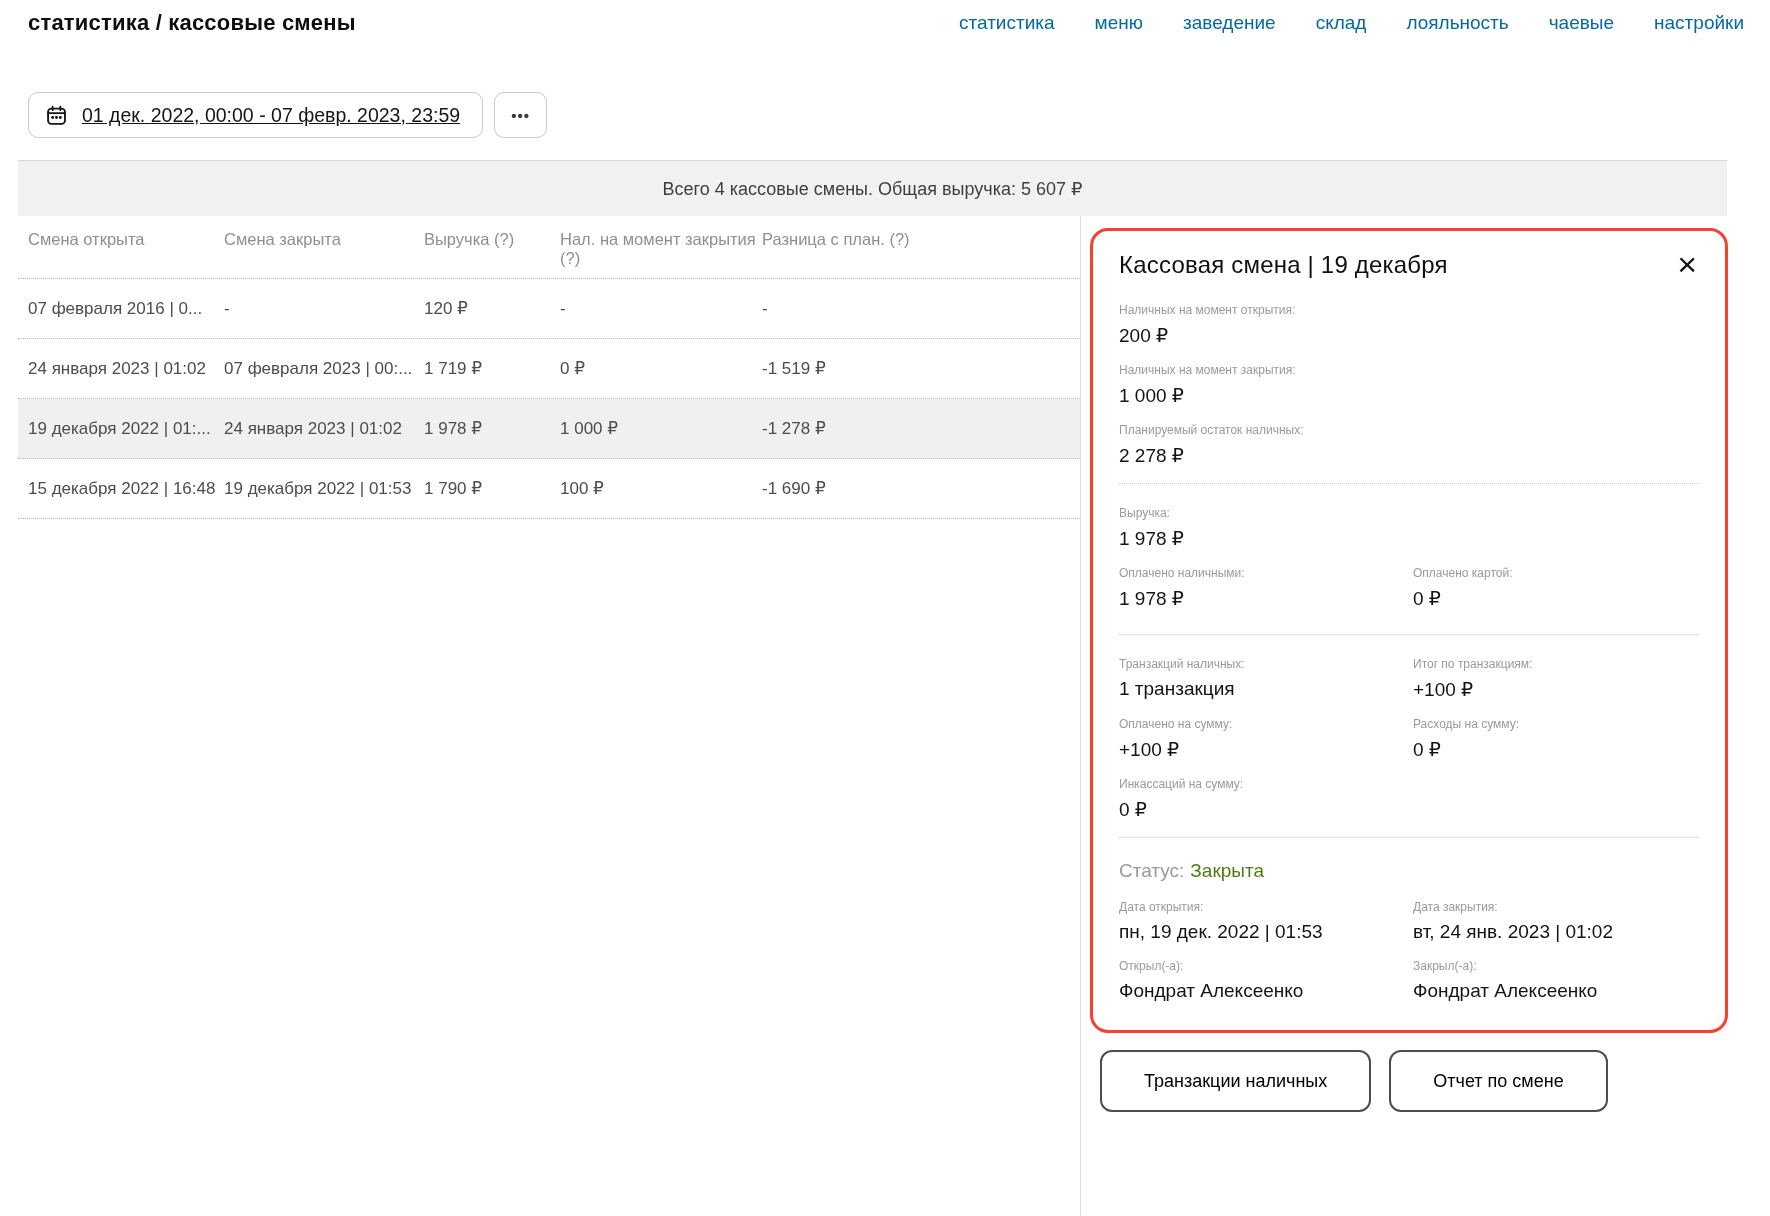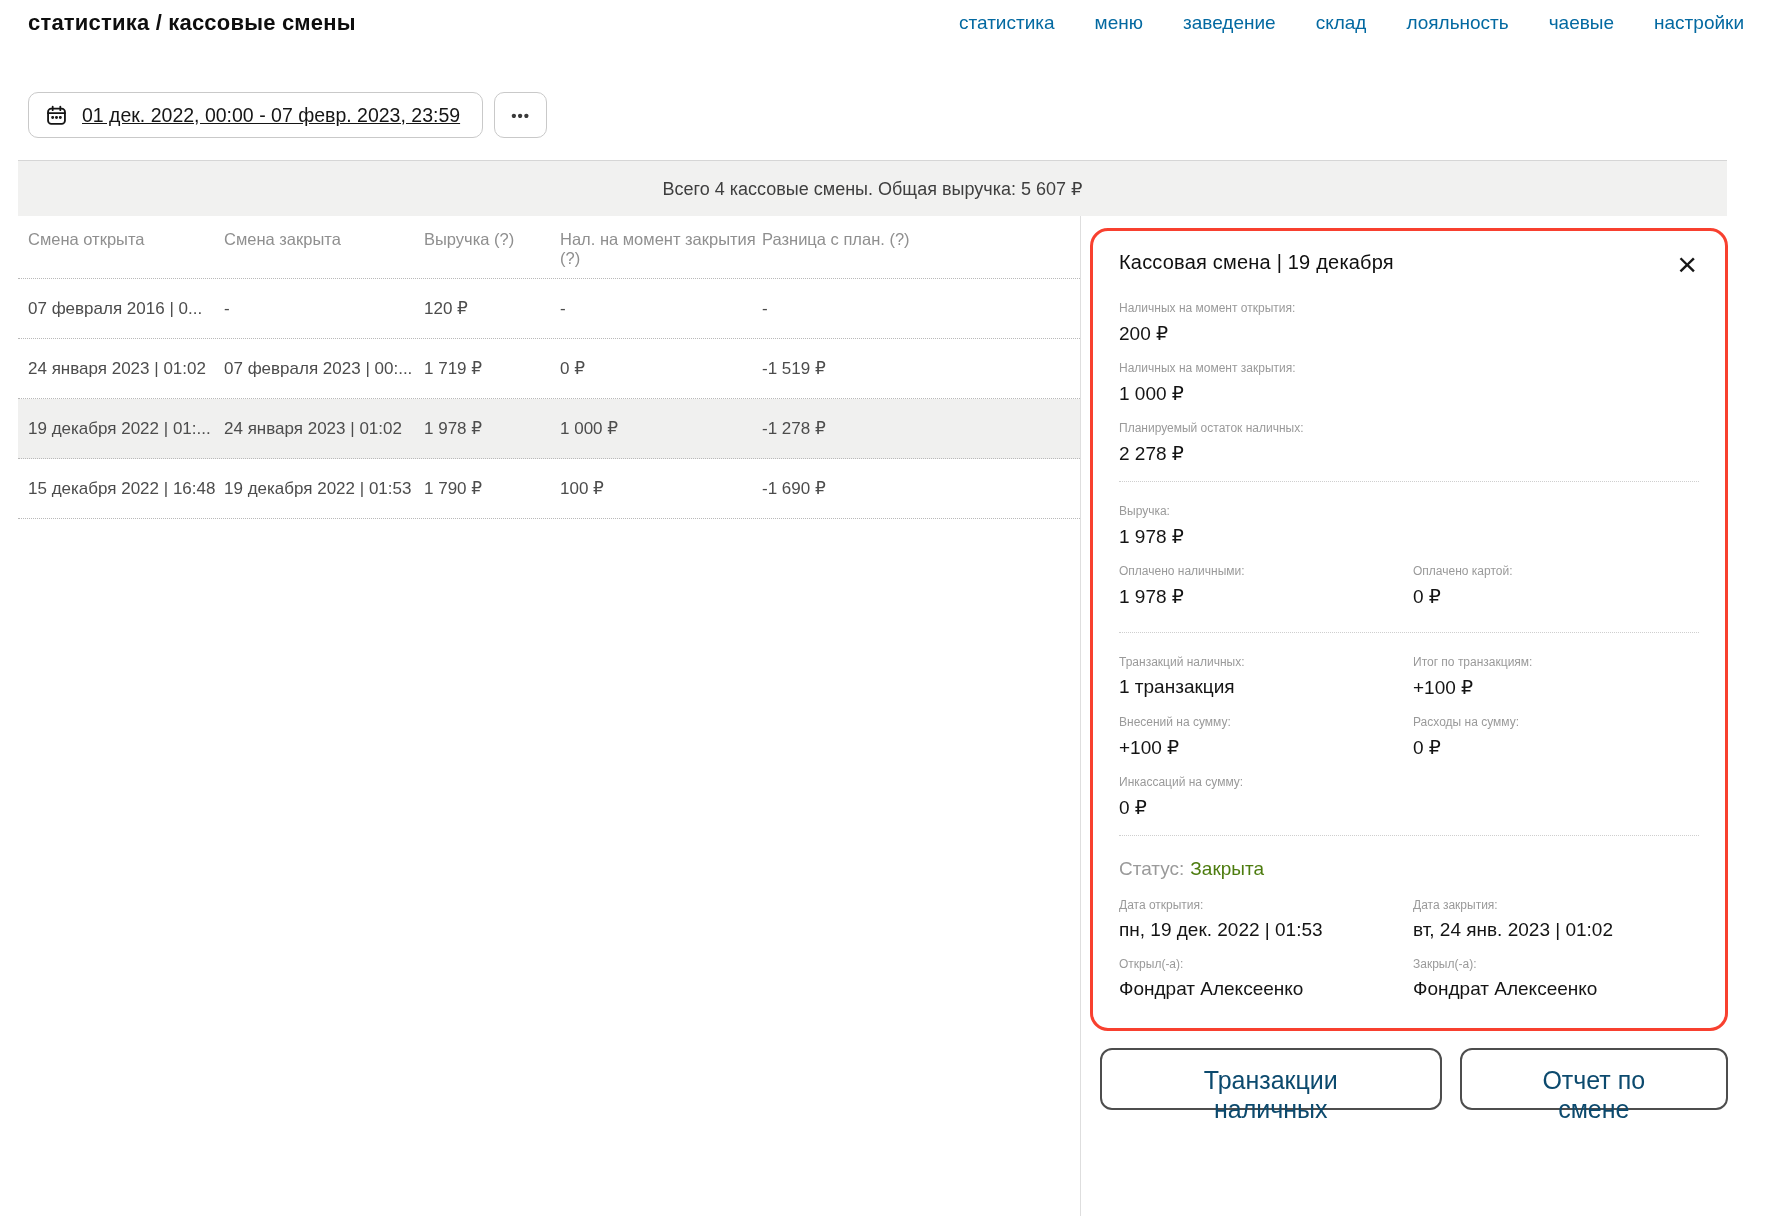--- a/index.html
+++ b/index.html
@@ -31,33 +31,33 @@
   .thead { display:flex; align-items:flex-start; padding:14px 0 10px 10px; border-bottom:1px dotted #b9b9b9; color:#8f8f8f; font-size:16.5px; }
   .trow  { display:flex; align-items:center; height:60px; padding-left:10px; border-bottom:1px dotted #b9b9b9; color:#4c4c4c; cursor:pointer; }
   .trow.selected { background:#f0f0ef; }
   .c1 { width:196px; } .c2 { width:200px; } .c3 { width:136px; } .c4 { width:202px; } .c5 { flex:1; }
   .td { white-space:nowrap; overflow:hidden; }
 
   
   .panel-wrap { position:absolute; top:228px; left:1090px; width:638px; }
   .card { border:3.5px solid #f8402f; border-radius:18px; background:#fff; padding:20px 26px 26px; }
   .card-head { display:flex; justify-content:space-between; align-items:flex-start; margin-bottom:24px; }
-  .card-title { font-size:20px; color:#101010; font-weight:500; letter-spacing:.2px; }
+  .card-title { font-size:24px; color:#101010; font-weight:500; letter-spacing:.2px; }
   .close { font-size:34px; line-height:26px; color:#161616; background:none; border:none; cursor:pointer; padding:0 2px; }
   .f { margin-bottom:16px; }
   .lbl { font-size:12px; color:#9a9a9a; margin-bottom:7px; }
   .val { font-size:19px; color:#141414; }
   .cols { display:flex; } .col-l { width:294px; } .col-r { flex:1; }
   .divider { border-top:1.5px dotted #cfcfcf; margin:8px 0 22px; }
   .status-line { font-size:19px; color:#9a9a9a; margin-bottom:18px; }
   .status-line b { color:#4d7c0f; font-weight:400; margin-left:6px; }
 
   .actions { display:flex; gap:18px; margin-top:17px; margin-left:10px; }
   .action-btn { height:62px; background:#fff; border:2px solid #4d4d4d; border-radius:12px;
-                font-size:25px; color:#0c4a6e; padding:16px 42px; cursor:pointer;
+                font-size:18px; color:#000000; padding:2px 42px; cursor:pointer;
                 font-family:"Liberation Sans","DejaVu Sans",sans-serif; }
 </style>
 </head>
 <body>
 
 <div class="topbar">
   <div class="crumb">статистика / кассовые смены</div>
   <nav class="nav">
     <a>статистика</a>
     <a>меню</a>
@@ -181,21 +181,21 @@
         <div class="lbl">Транзакций наличных:</div>
         <div class="val">1 транзакция</div>
       </div>
       <div class="col-r f">
         <div class="lbl">Итог по транзакциям:</div>
         <div class="val">+100 ₽</div>
       </div>
     </div>
     <div class="cols">
       <div class="col-l f">
-        <div class="lbl">Внесений на сумму:</div>
+        <div class="lbl">Оплачено на сумму:</div>
         <div class="val">+100 ₽</div>
       </div>
       <div class="col-r f">
         <div class="lbl">Расходы на сумму:</div>
         <div class="val">0 ₽</div>
       </div>
     </div>
     <div class="f">
       <div class="lbl">Инкассаций на сумму:</div>
       <div class="val">0 ₽</div>

